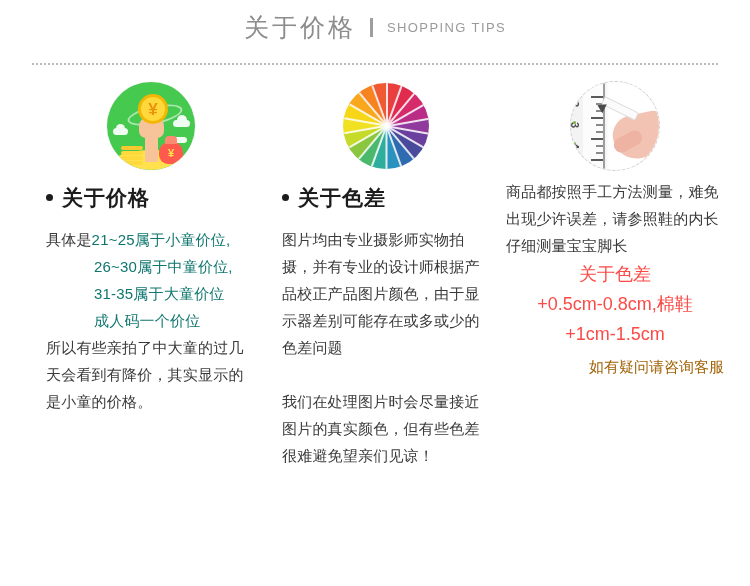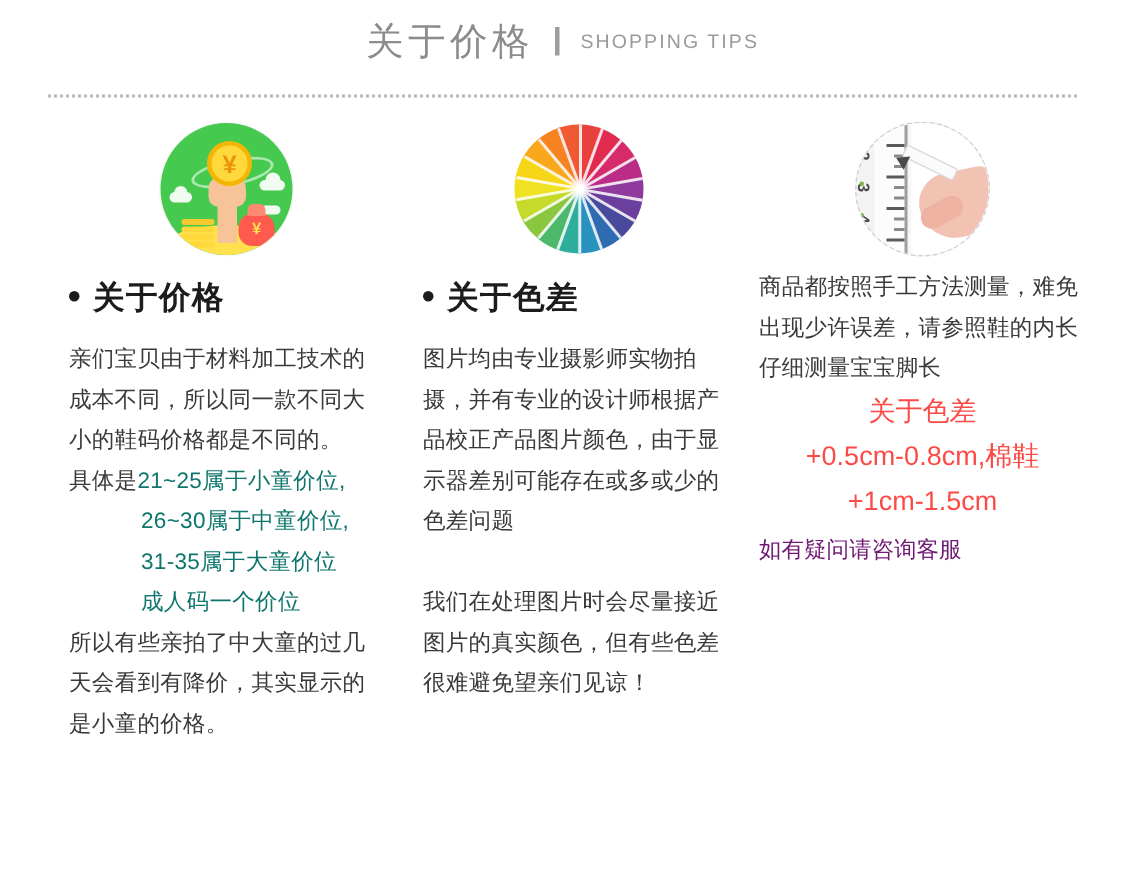--- a/index.html
+++ b/index.html
@@ -229,24 +229,24 @@
 
   .line{display:block;}
   .line.ind{padding-left:48px;}
   .c3 .big-red{
     font-size:18px;
     line-height:30px;
     text-align:center;
     color:#fc4b46;
   }
   .c3 .note{
-    text-align:left;
+    text-align:right;
     font-size:15px;
     line-height:28px;
-    color:#701a75;
+    color:#a16207;
     margin-top:4px;
   }
 </style>
 </head>
 <body>
 
 <div class="page">
 
   <div class="header">
     <span class="cn">关于价格</span>
@@ -268,21 +268,20 @@
           <div class="arm"></div>
           <div class="fist"></div>
           <div class="coin">¥</div>
           <div class="stack"></div>
           <div class="bag">¥</div>
         </div>
       </div>
       <div class="heading">
         <span class="bullet"></span><span>关于价格</span>
       </div>
-      <p class="para t-left">亲们宝贝由于材料加工技术的成本不同，所以同一款不同大小的鞋码价格都是不同的。</p>
       <p class="para t-left">
         <span class="line"><span>具体是</span><span class="red-soft">21~25属于小童价位,</span></span>
         <span class="line ind red-soft">26~30属于中童价位,</span>
         <span class="line ind red-soft">31-35属于大童价位</span>
         <span class="line ind red-soft">成人码一个价位</span>
       </p>
       <p class="para t-left">所以有些亲拍了中大童的过几天会看到有降价，其实显示的是小童的价格。</p>
     </div>
 
     <div class="col c2">

